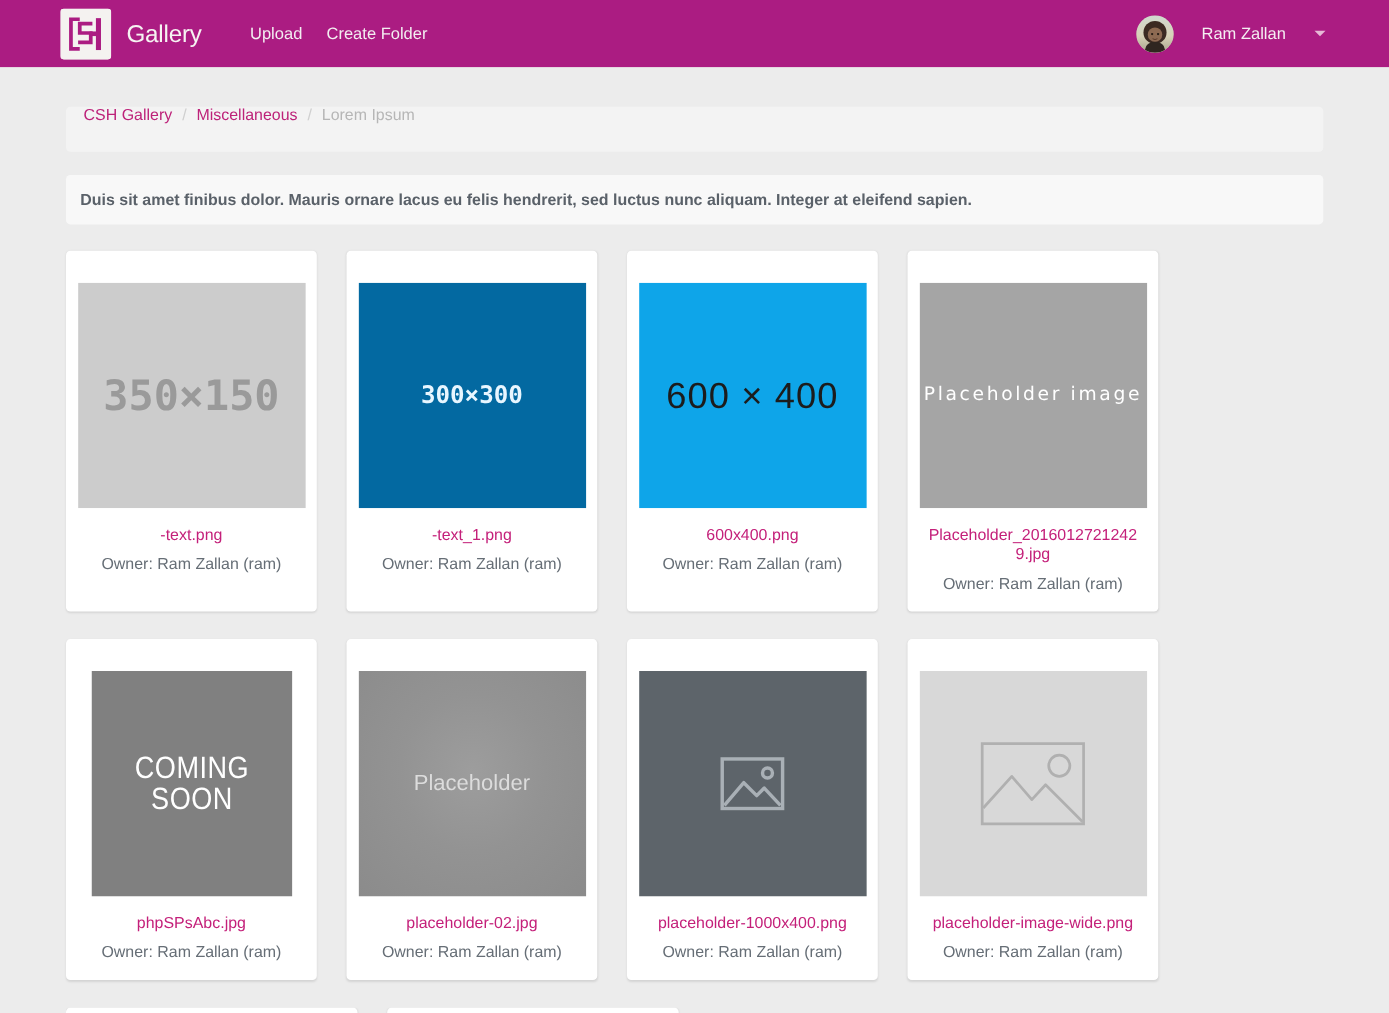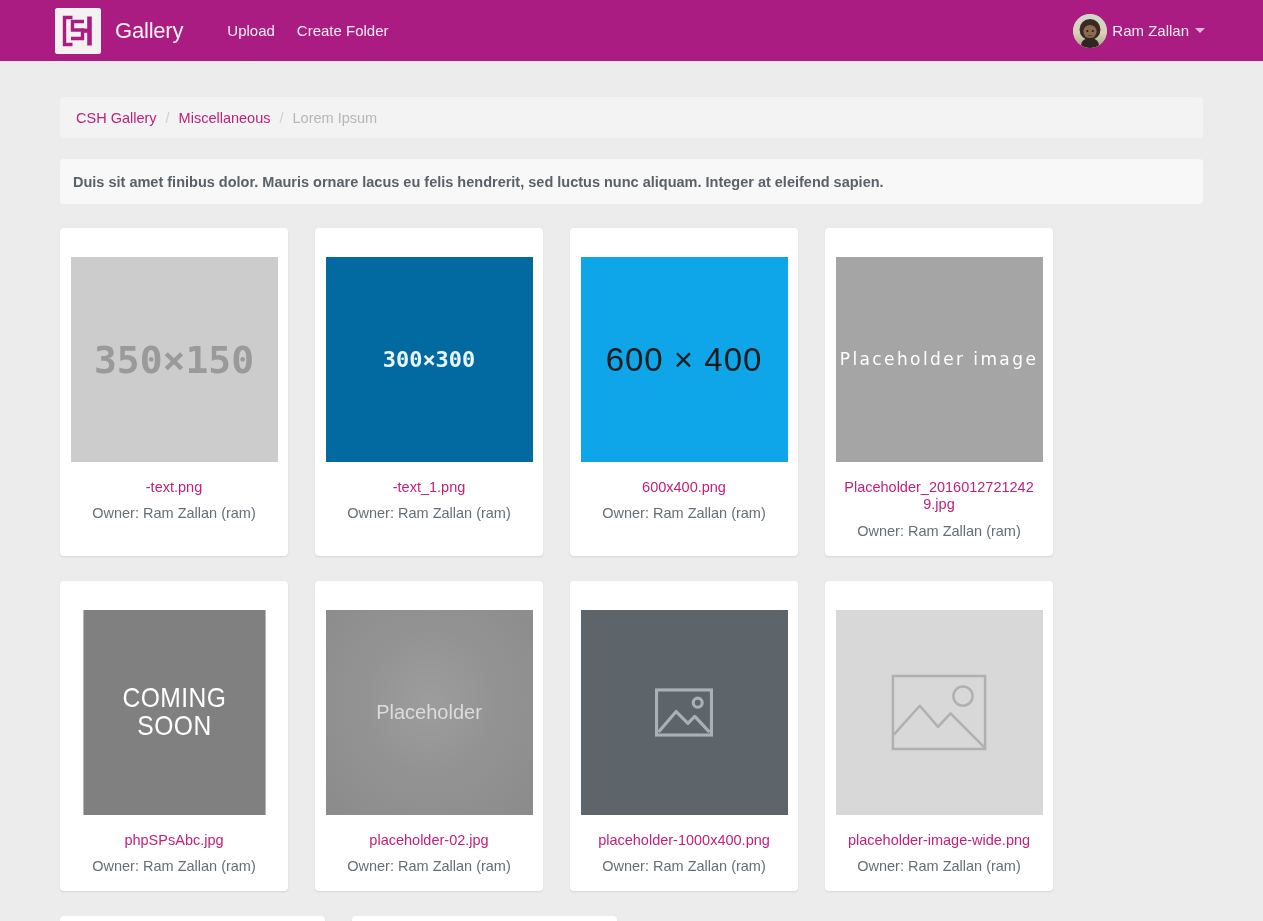--- a/index.html
+++ b/index.html
@@ -66,21 +66,21 @@
     white-space: nowrap;
   }
 
   .user-menu {
     position: absolute;
     right: 58px;
     top: 50%;
     transform: translateY(-50%);
     display: flex;
     align-items: center;
-    gap: 5px;
+    gap: 25px;
     cursor: pointer;
   }
 
   .avatar {
     width: 34px;
     height: 34px;
     border-radius: 50%;
     overflow: hidden;
     flex: 0 0 auto;
     display: block;
@@ -106,21 +106,21 @@
     width: 1143px;
     margin: 0 auto;
     padding-top: 36px;
   }
 
   .breadcrumb-bar {
     background: #f3f3f3;
     border-radius: 4px;
     height: 41px;
     display: flex;
-    align-items: center;
+    align-items: flex-start;
     padding: 0 16px;
     font-size: 14.5px;
   }
 
   .bc-link {
     color: #bd2279;
     text-decoration: none;
     font-weight: 400;
   }
   .bc-sep { color: #cfcfcf; margin: 0 9px; }

